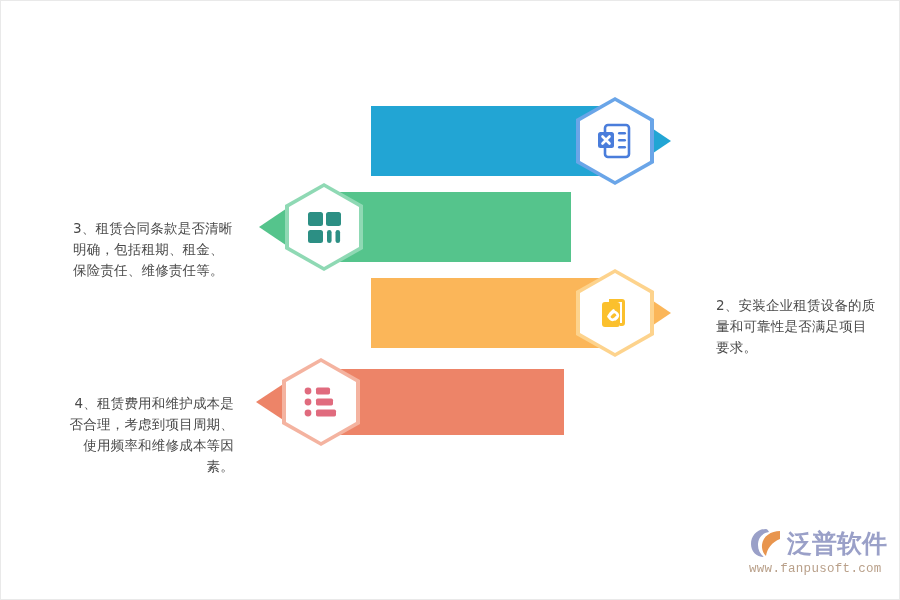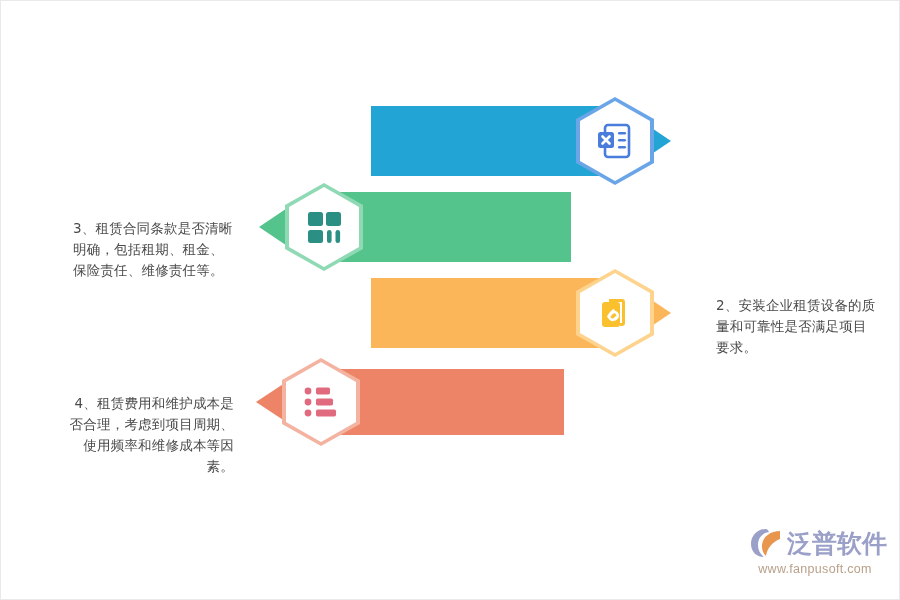--- a/index.html
+++ b/index.html
@@ -94,21 +94,21 @@
     color: #9aa0c8;
     letter-spacing: 0px;
     font-family: "DejaVu Sans", "Liberation Sans", sans-serif;
     white-space: nowrap;
   }
   #logo-url {
     margin-top: 1px;
     font-size: 12.5px;
     color: #b9a08a;
     text-align: center;
-    font-family: Liberation Sans, sans-serif;
+    font-family: Liberation Mono, monospace;
     letter-spacing: 0.3px;
   }
 </style>
 </head>
 <body>
 
 <div id="canvas">
 
   <div class="row" style="left:370px; top:105px; width:300px; height:70px;">
     <div class="bar" style="left:0px; width:248px; background:#22a5d4;"></div>

